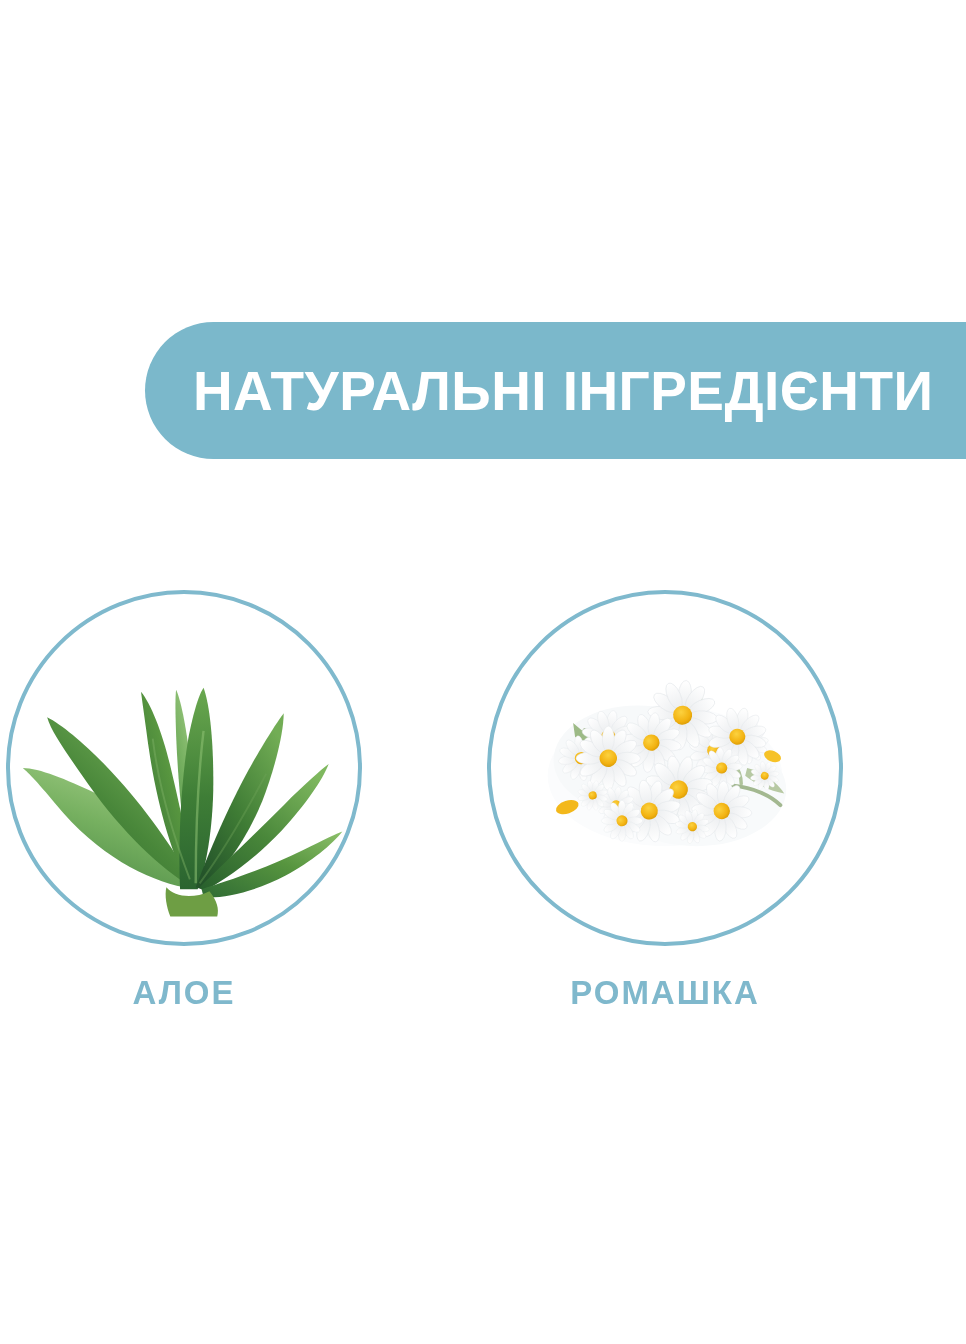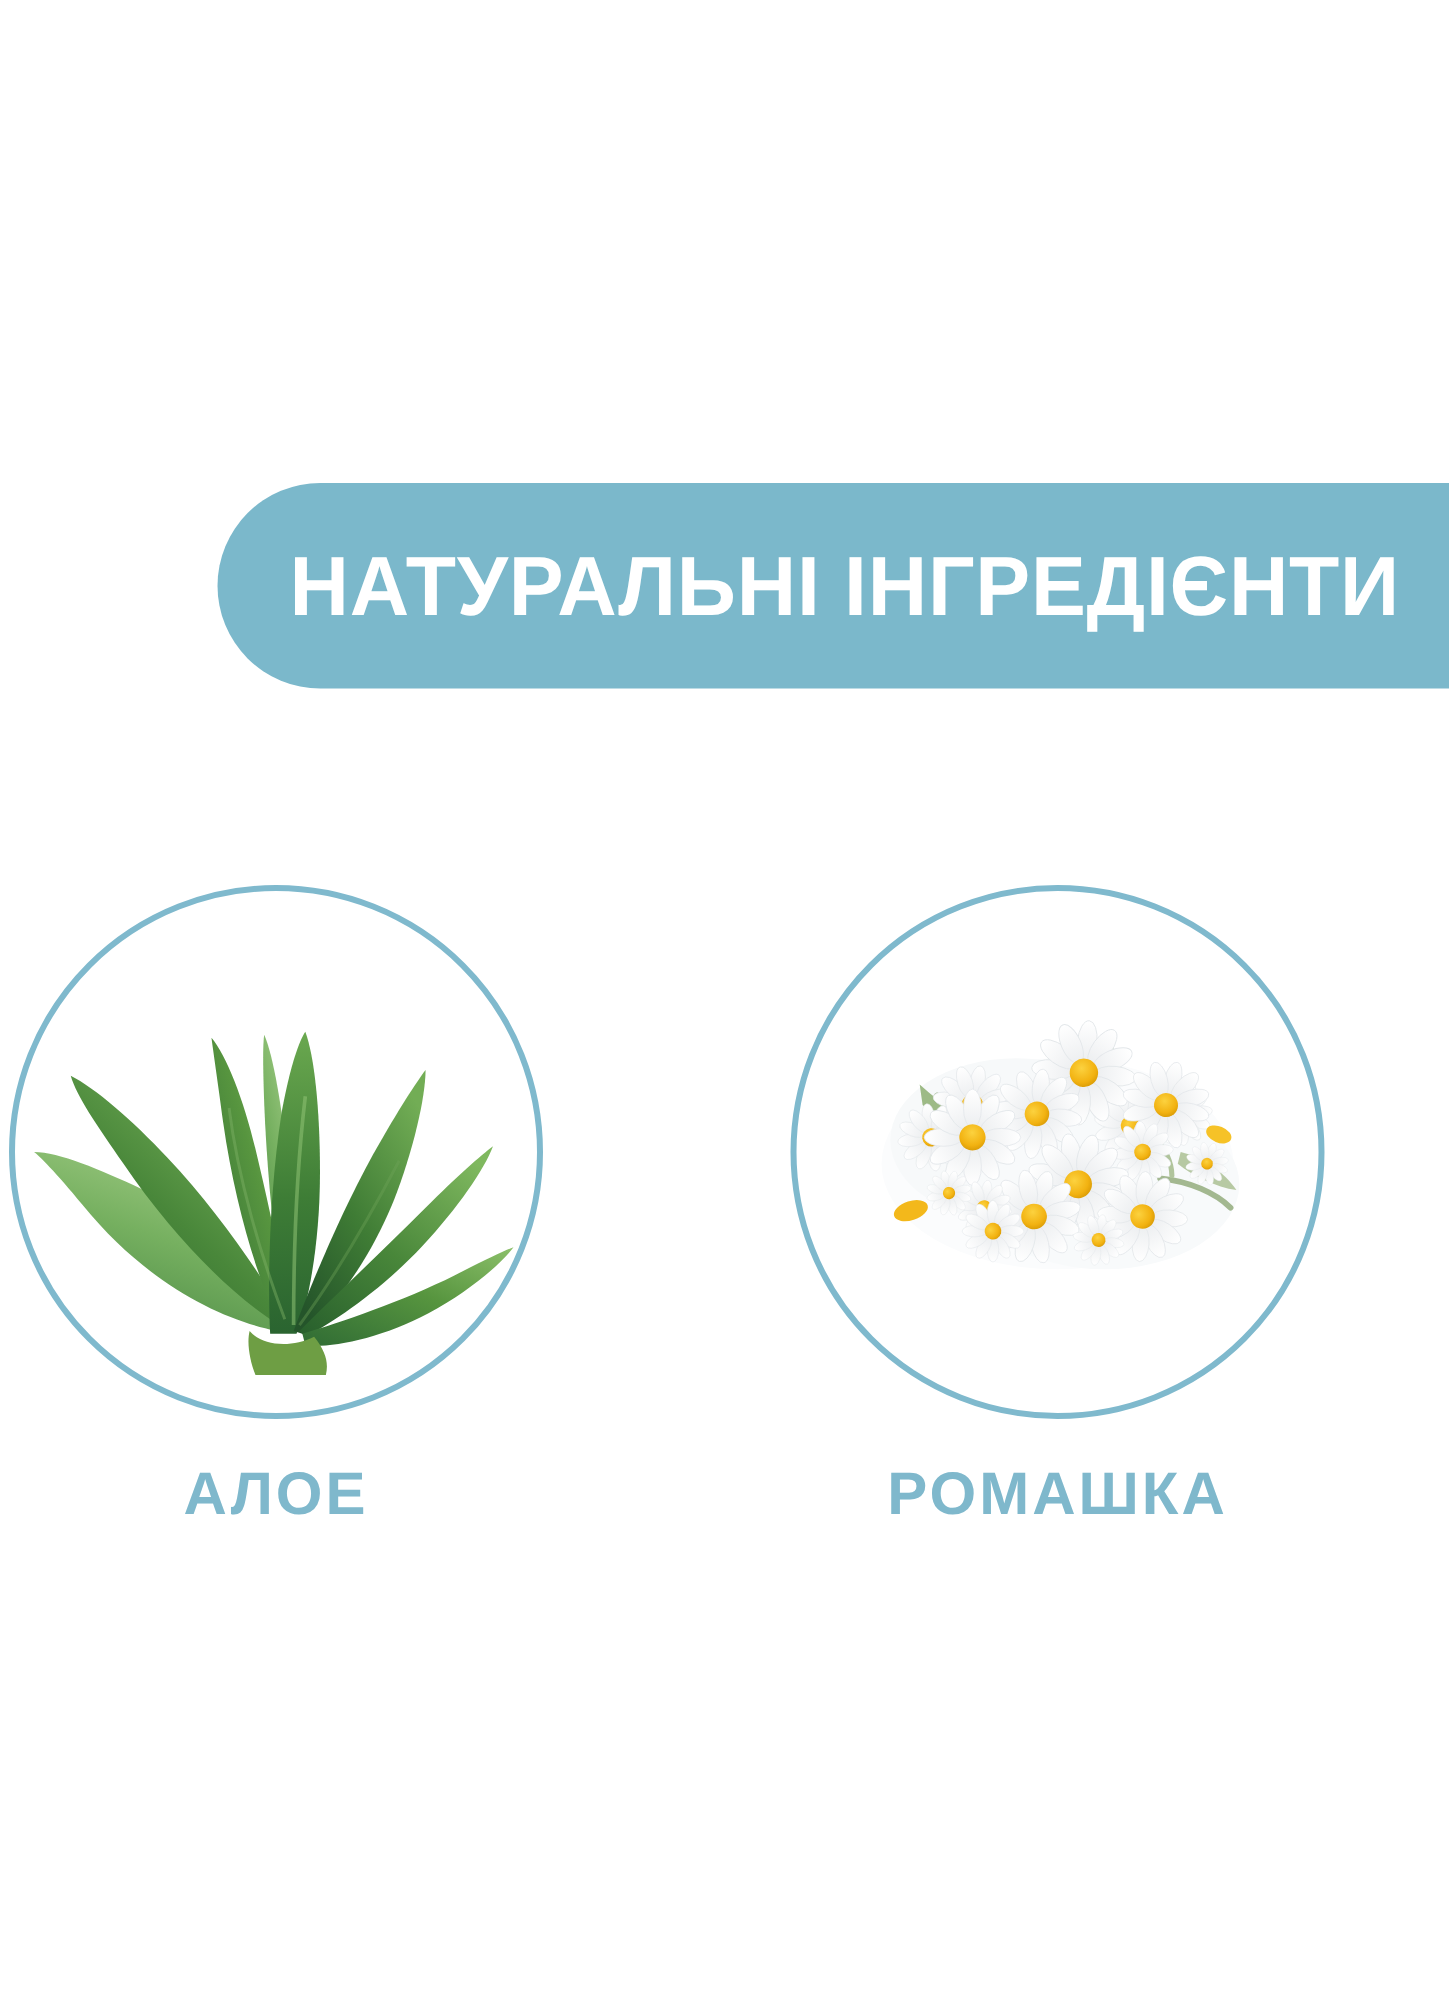--- a/index.html
+++ b/index.html
@@ -51,21 +51,21 @@
     width: 966px;
     height: 460px;
   }
   .ingredient {
     position: absolute;
     top: 0;
     width: 360px;
     height: 460px;
   }
   .ingredient.aloe      { left: 6px;   }
-  .ingredient.chamomile { left: 527px; }
+  .ingredient.chamomile { left: 487px; }
 
   .circle {
     position: relative;
     width: 356px;
     height: 356px;
     border: 4px solid #7fb9cd;
     border-radius: 50%;
     box-sizing: border-box;
     background: #ffffff;
     overflow: hidden;
@@ -77,21 +77,21 @@
     width: 100%;
     height: 100%;
   }
 
   .ingredient-label {
     margin-top: 30px;
     width: 356px;
     text-align: center;
     color: #7fb8cc;
     font-family: "Liberation Sans", sans-serif;
-    font-size: 40px;
+    font-size: 33px;
     font-weight: bold;
     letter-spacing: 2px;
     line-height: 1;
     white-space: nowrap;
   }
 </style>
 </head>
 <body>
 
 <div class="banner">

